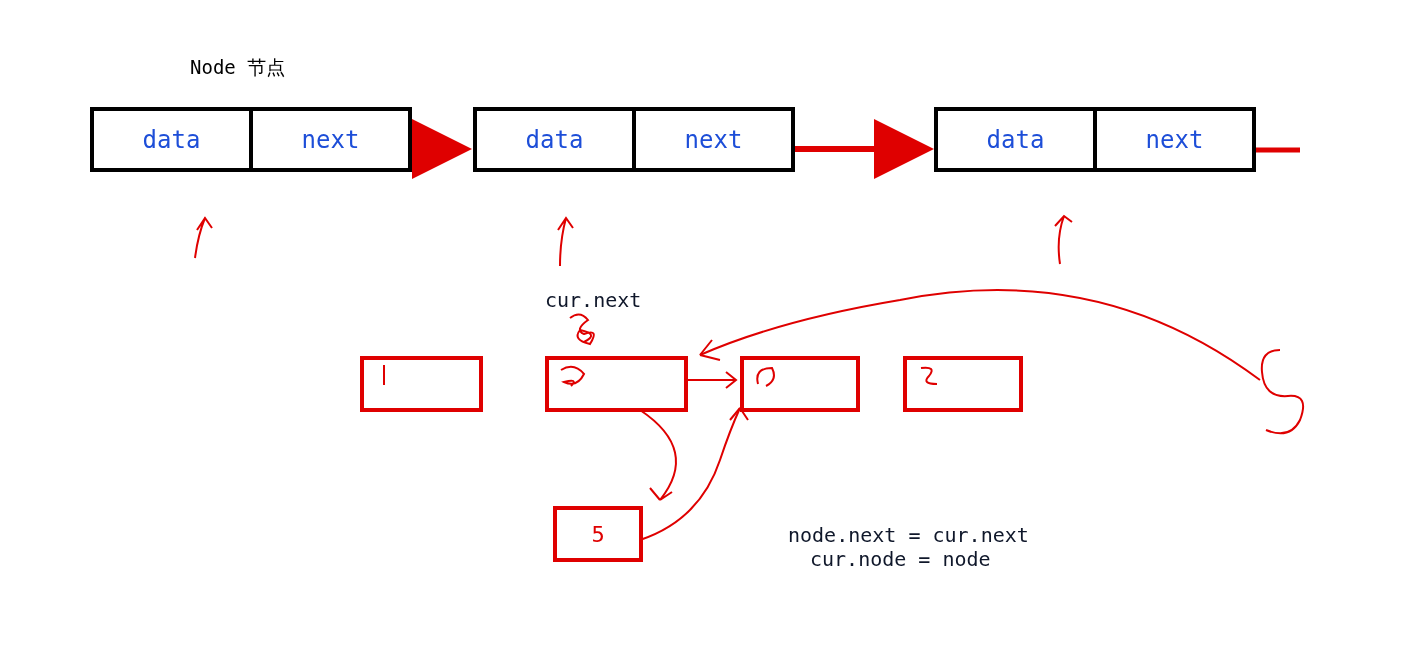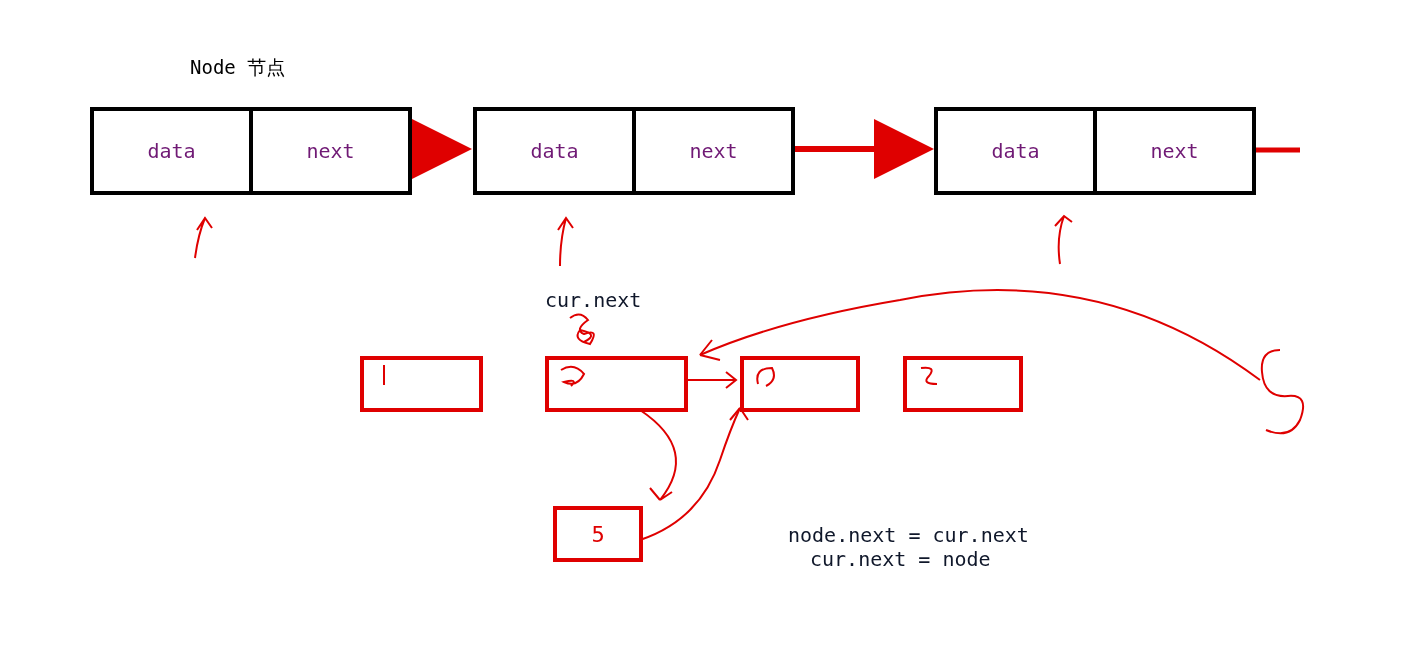--- a/index.html
+++ b/index.html
@@ -1,19 +1,19 @@
 <!DOCTYPE html>
 <html><head>
 <meta charset="utf-8">
 <style>
   html,body{margin:0;padding:0;width:1413px;height:666px;background:#fff;font-family:"SimSun","宋体",monospace;}
   .canvas{position:relative;width:1413px;height:666px;}
   .title{position:absolute;left:190px;top:55px;font-size:19px;color:#000;}
   .node{position:absolute;border:4px solid #000;display:flex;}
-  .node .cell{width:155px;height:80px;display:flex;align-items:center;justify-content:center;font-size:20px;color:#701a75;}
+  .node .cell{width:155px;height:57px;display:flex;align-items:center;justify-content:center;font-size:24px;color:#1d4ed8;}
   .node .divider{width:4px;background:#000;}
   .smallbox{position:absolute;border:4px solid #df0000;height:48px;display:flex;align-items:center;justify-content:center;color:#df0000;font-size:22px;}
   .anno{position:absolute;color:#0f172a;font-size:20px;white-space:pre;}
   svg{position:absolute;left:0;top:0;}
 </style>
 </head>
 <body>
 
 <div class="canvas">
 
@@ -30,21 +30,21 @@
     <div class="cell">next</div>
   </div>
   <div class="node" style="left:934px;top:107px;">
     <div class="cell">data</div>
     <div class="divider"></div>
     <div class="cell">next</div>
   </div>
 
   <div class="anno" style="left:545px;top:288px;">cur.next</div>
   <div class="anno" style="left:788px;top:523px;">node.next = cur.next</div>
-  <div class="anno" style="left:810px;top:547px;">cur.next = node</div>
+  <div class="anno" style="left:810px;top:547px;">cur.node = node</div>
 
   <div class="smallbox" style="left:360px;top:356px;width:115px;">
     <svg width="40" height="30" viewBox="0 0 40 30">
         <path d="M20 5 L20 25" stroke="#df0000" stroke-width="2" fill="none"></path>
       </svg>
   </div>
   <div class="smallbox" style="left:545px;top:356px;width:135px;">
     <svg width="50" height="34" viewBox="0 0 50 34">
         <path d="M12 10 Q25 2 35 14 Q28 28 15 22 Q30 18 22 26" stroke="#df0000" stroke-width="2" fill="none"></path>
       </svg>

